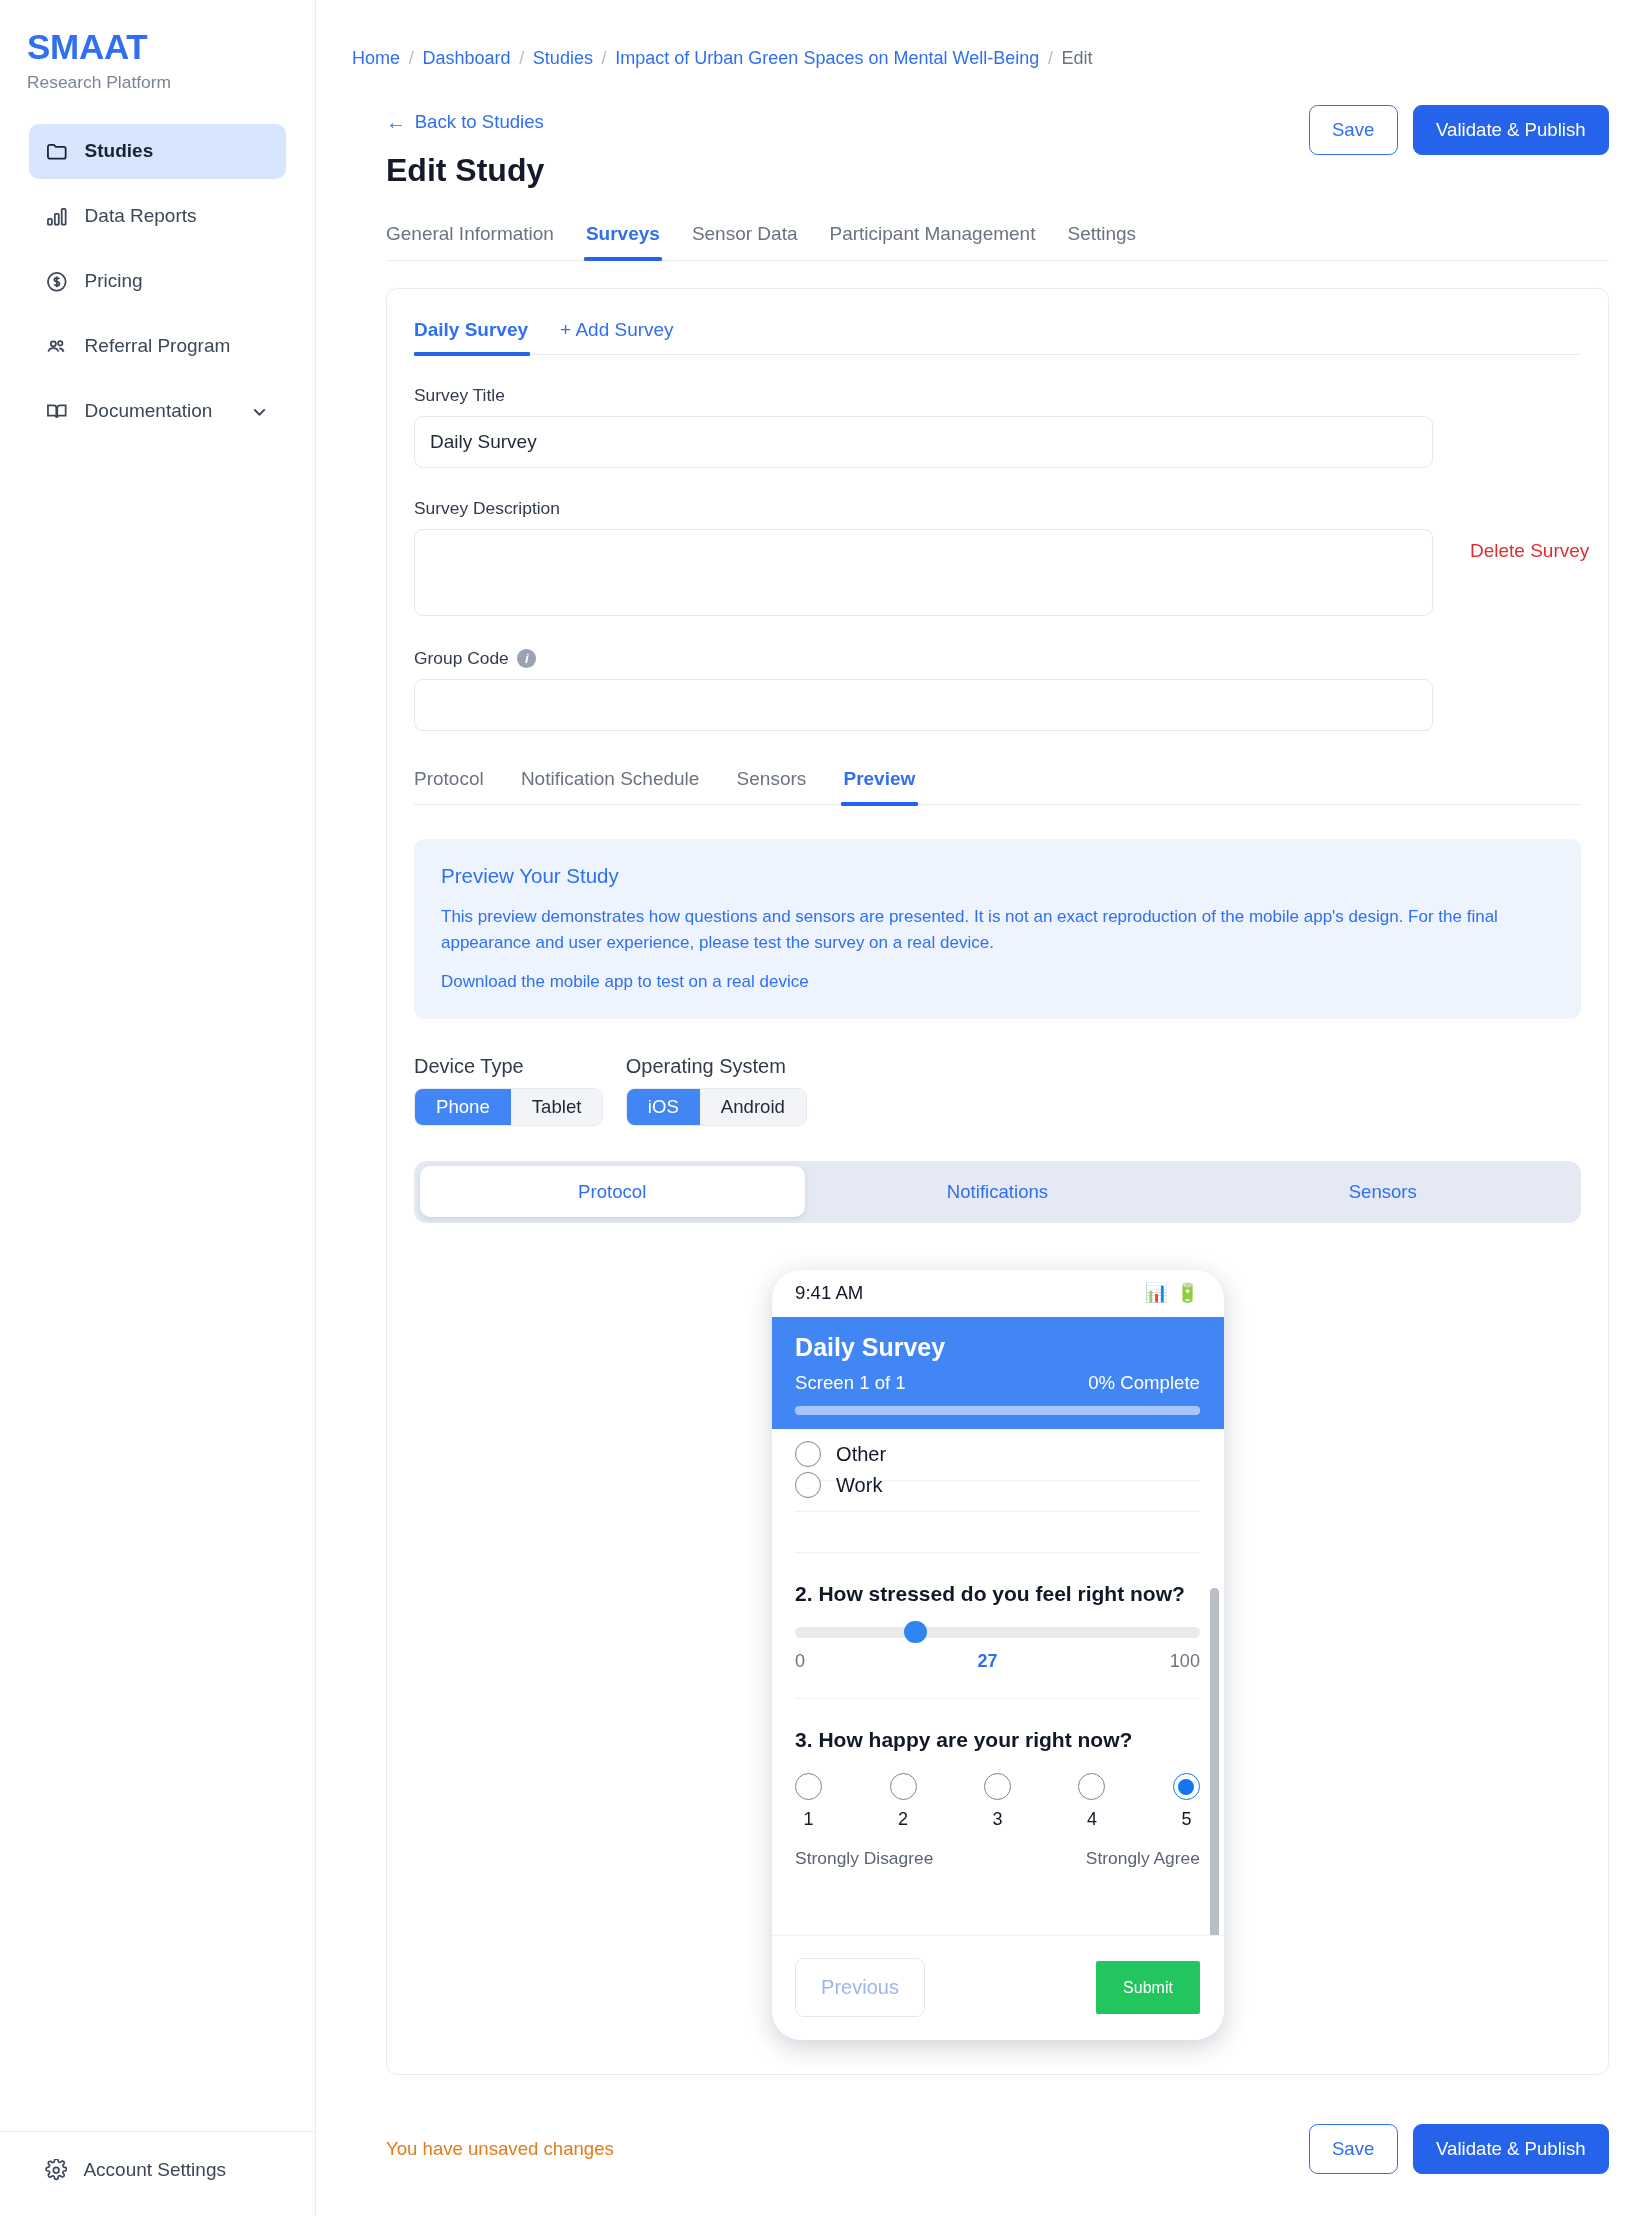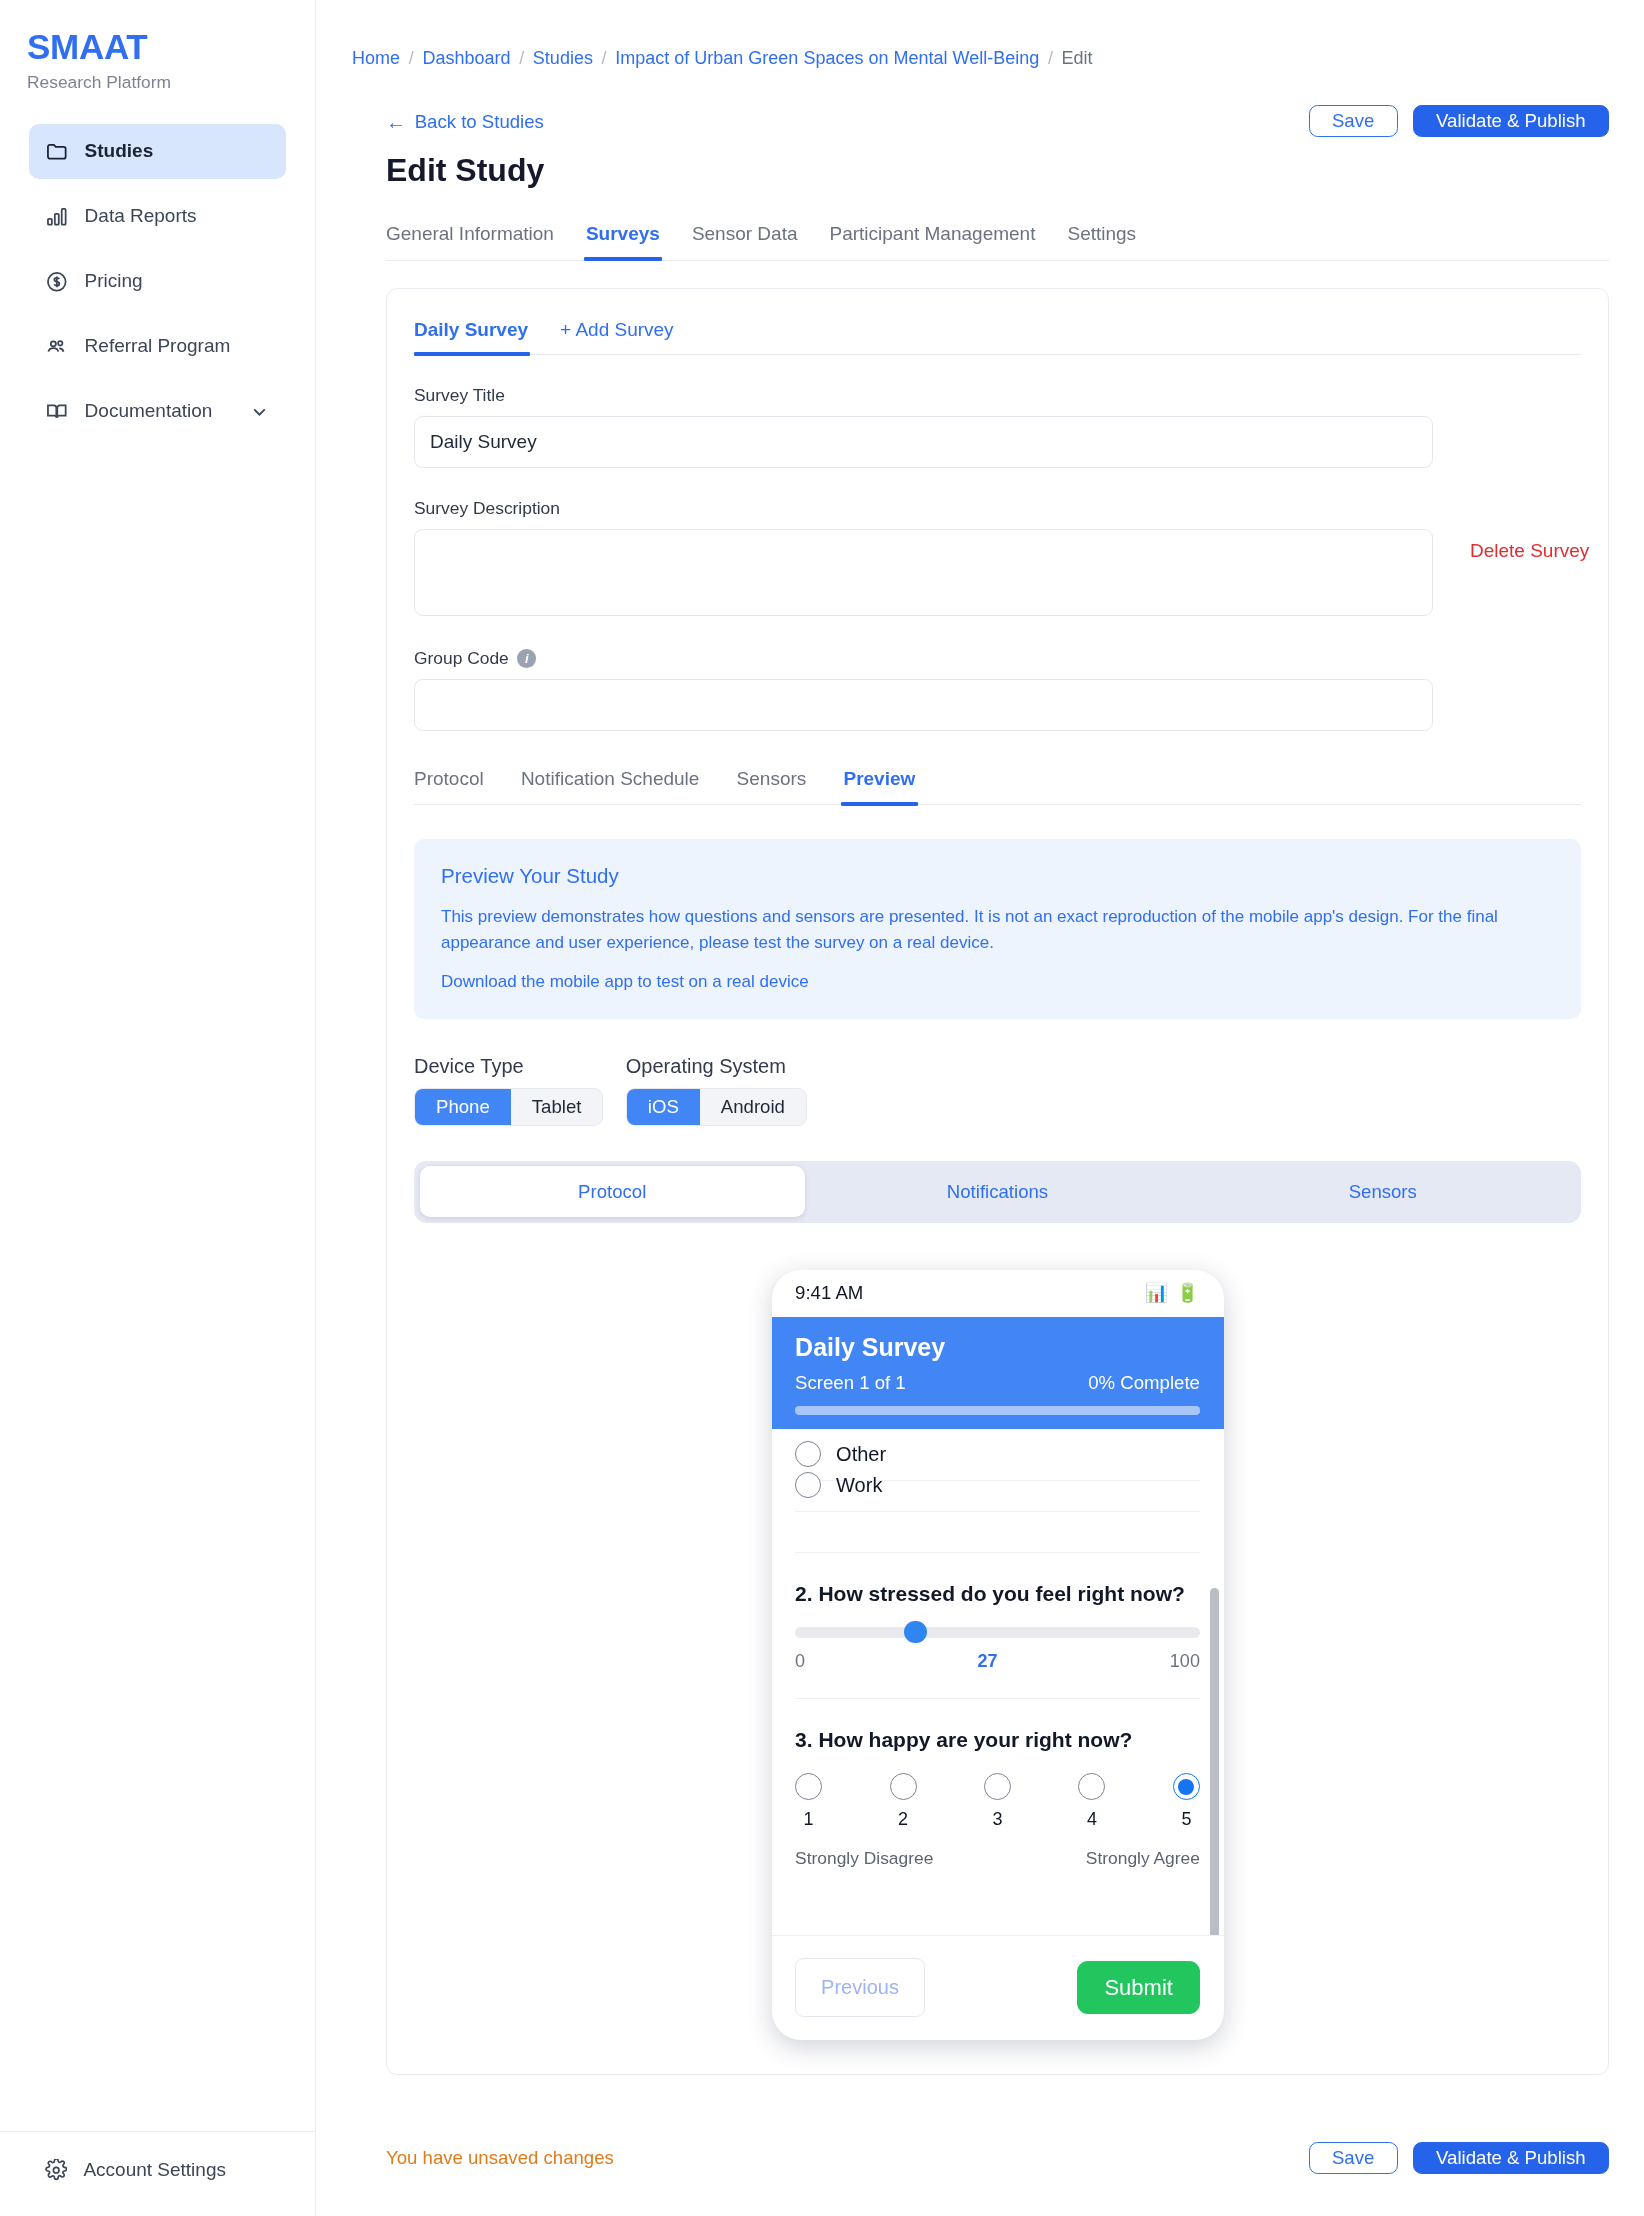--- a/index.html
+++ b/index.html
@@ -77,21 +77,21 @@
     font-size: 32px; font-weight: bold; color: #15192b;
     margin: 18.6px 0 0 34px;
   }
   .head-actions {
     position: absolute; right: 0; top: 36px;
     display: flex; gap: 15px; align-items: flex-start;
   }
   .btn {
     font-family: "Liberation Sans", sans-serif;
     font-size: 18.6px; border-radius: 8.7px; cursor: pointer;
-    padding: 0 22.4px; height: 32px; display: flex; align-items: center; justify-content: center;
+    padding: 0 22.4px; height: 50px; display: flex; align-items: center; justify-content: center;
     white-space: nowrap;
   }
   .btn-outline { background: #fff; border: 1.2px solid #2f6ff0; color: #2f6ff0; }
   .btn-primary { background: #2563eb; border: 1.2px solid #2563eb; color: #fff; }
 
   .tabs-main {
     margin: 34px 36px 0 70px;
     display: flex; gap: 0; align-items: flex-end;
     border-bottom: 1.9px solid #e8ebf0;
   }
@@ -279,21 +279,21 @@
     flex: 0 0 auto;
   }
   .btn-prev {
     border: 1.2px solid #e3e7ed; background: #fff; color: #9db4f3;
     font-size: 20px; border-radius: 8.7px; padding: 0 25px; height: 59px;
     display: flex; align-items: center; cursor: pointer;
     font-family: "Liberation Sans", sans-serif;
   }
   .btn-submit {
     background: #22c55e; color: #fff; border: none;
-    font-size: 22px; border-radius: 11px; padding: 0 27px; height: 53px;
+    font-size: 16px; border-radius: 2px; padding: 0 27px; height: 53px;
     display: flex; align-items: center; cursor: pointer;
     font-family: "Liberation Sans", sans-serif;
   }
 
   
   .bottom-bar {
     position: absolute; left: 70px; right: 36px; bottom: 42px;
     display: flex; align-items: center; justify-content: space-between;
   }
   .unsaved { font-size: 18.6px; color: #e07c19; }

